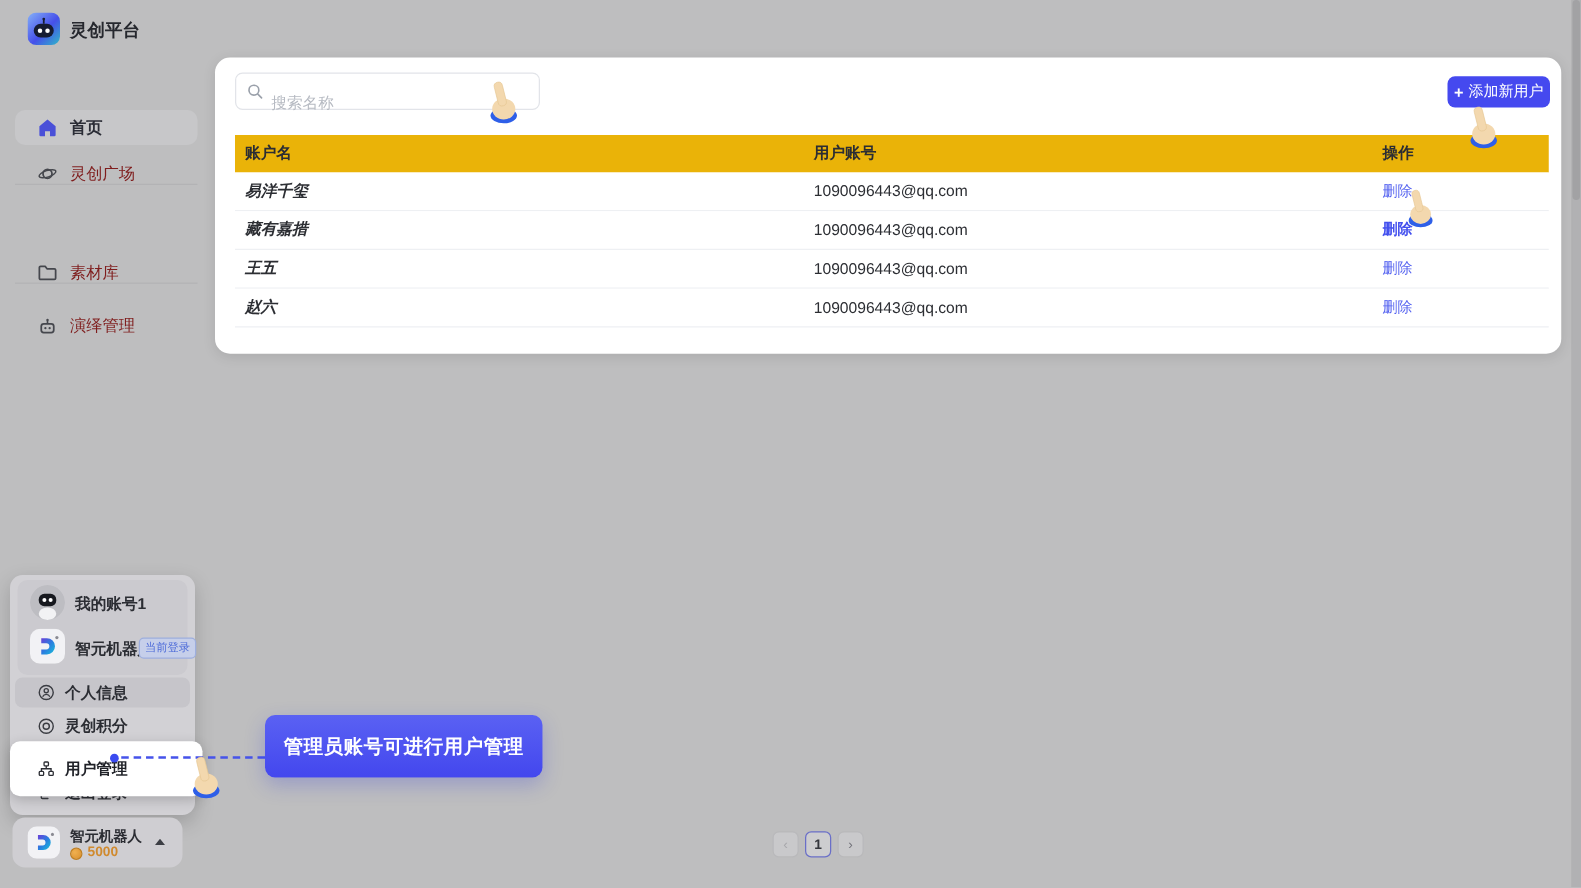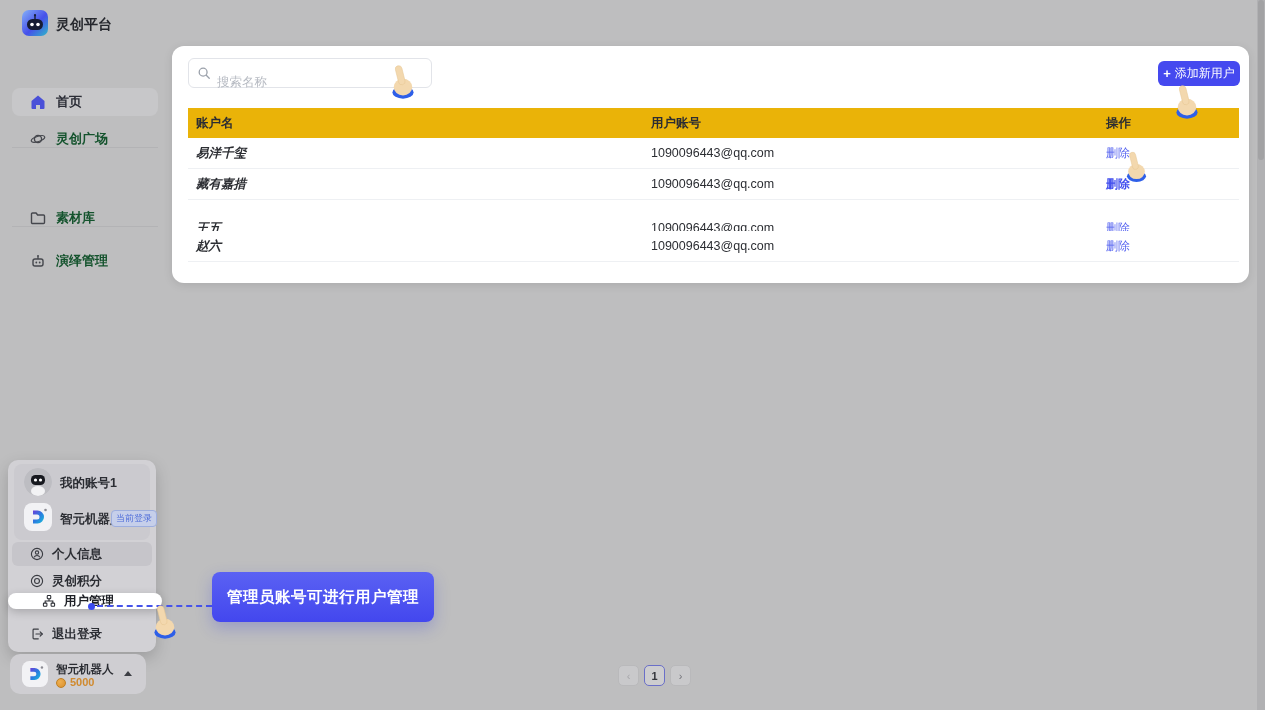--- a/index.html
+++ b/index.html
@@ -7,21 +7,21 @@
   body { font-family:"Liberation Sans","DejaVu Sans",sans-serif; background:#bebebf; overflow:hidden; }
   .screen { position:relative; width:1265px; height:710px; background:#bebebf; overflow:hidden; }
 
   
   .topbar-logo { position:absolute; left:22px; top:10px; width:26px; height:26px; }
   .topbar-title { position:absolute; left:56px; top:16px; font-size:14px; font-weight:700; color:#26282e; }
 
   
   .sb-item { position:absolute; left:12px; width:146px; height:28px; border-radius:8px;
              display:flex; align-items:center; padding-left:18px; gap:10px; cursor:pointer;margin-top:12px; }
-  .sb-item .lbl { font-size:13px; font-weight:700; color:#14532d; }
+  .sb-item .lbl { font-size:13px; font-weight:400; color:#7f1d1d; }
   .sb-item.active { background:#c7c7c9; }
   .sb-item.active .lbl { color:#2b2d36; font-weight:600; }
   .sb-icon { width:16px; height:16px; display:block; }
   .sb-div { position:absolute; left:12px; width:146px; height:1px; background:#b3b3b5; }
 
   
   .card { position:absolute; left:172px; top:46px; width:1077px; height:237px; background:#fff;
           border-radius:12px; box-shadow:0 2px 10px rgba(0,0,0,.10); }
   .search-box { position:absolute; left:16px; top:12px; width:244px; height:30px; background:#fff;
                 border:1px solid #e2e4e9; border-radius:6px; display:flex; align-items:center; padding:0 8px; gap:6px; }
@@ -57,23 +57,23 @@
   .acc-name { position:absolute; left:52px; top:15px; font-size:12.5px; font-weight:600; color:#2b2d33; }
   .org-logo { position:absolute; left:16px; top:43px; width:28px; height:28px; }
   .org-name { position:absolute; left:52px; top:51px; font-size:12.5px; font-weight:700; color:#2b2d33; }
   .org-badge { position:absolute; left:103px; top:50px; font-size:9px; color:#4e6cd9; background:#c6cfea;
                border:1px solid #9daede; border-radius:4px; padding:1px 4px; white-space:nowrap; }
   .menu-item { position:absolute; left:4px; width:140px; height:24px; border-radius:6px;
                display:flex; align-items:center; padding-left:18px; gap:8px; cursor:pointer; }
   .menu-item .lbl { font-size:12.5px; font-weight:600; color:#2b2d33; }
   .menu-item.subtle { background:#c6c5ca; }
   .mi-icon { width:14px; height:14px; display:block; }
-  .spotlight { position:absolute; left:0; top:133px; width:154px; height:16px; background:#ffffff;
+  .spotlight { position:absolute; left:0; top:133px; width:154px; height:44px; background:#ffffff;
                border-radius:8px; box-shadow:0 3px 10px rgba(0,0,0,.20); display:flex; align-items:center;
-               padding-left:34px; gap:8px; cursor:pointer; z-index:3; }
+               padding-left:22px; gap:8px; cursor:pointer; z-index:3; }
   .spotlight .lbl { font-size:12.5px; font-weight:700; color:#1f2127; }
 
   .conn-dot { position:absolute; left:88px; top:603px; width:7px; height:7px; border-radius:50%; background:#3b4bf0; z-index:4; }
   .conn-line { position:absolute; left:97px; top:605px; width:115px; height:0; border-top:2px dashed #4653ea; z-index:4; }
   .tooltip { position:absolute; left:212px; top:572px; width:222px; height:50px; border-radius:8px;
              background:linear-gradient(180deg,#5a61f3,#4347ee); color:#fff; display:flex; align-items:center;
              justify-content:center; font-size:15.5px; font-weight:700; letter-spacing:.5px; z-index:4;
              box-shadow:0 6px 16px rgba(40,50,220,.25); }
 
   
@@ -178,21 +178,21 @@
     <div class="trow" style="top:92px">
       <span class="cell c1 name">易洋千玺</span>
       <span class="cell c2 mail">1090096443@qq.com</span>
       <span class="cell c3 del-link">删除</span>
     </div>
     <div class="trow" style="top:123px">
       <span class="cell c1 name">藏有嘉措</span>
       <span class="cell c2 mail">1090096443@qq.com</span>
       <span class="cell c3 del-link" style="font-weight:700;color:#4350ee">删除</span>
     </div>
-    <div class="trow" style="top:167px">
+    <div class="trow" style="top:154px">
       <span class="cell c1 name">王五</span>
       <span class="cell c2 mail">1090096443@qq.com</span>
       <span class="cell c3 del-link">删除</span>
     </div>
     <div class="trow" style="top:185px">
       <span class="cell c1 name">赵六</span>
       <span class="cell c2 mail">1090096443@qq.com</span>
       <span class="cell c3 del-link">删除</span>
     </div>
   </div>

